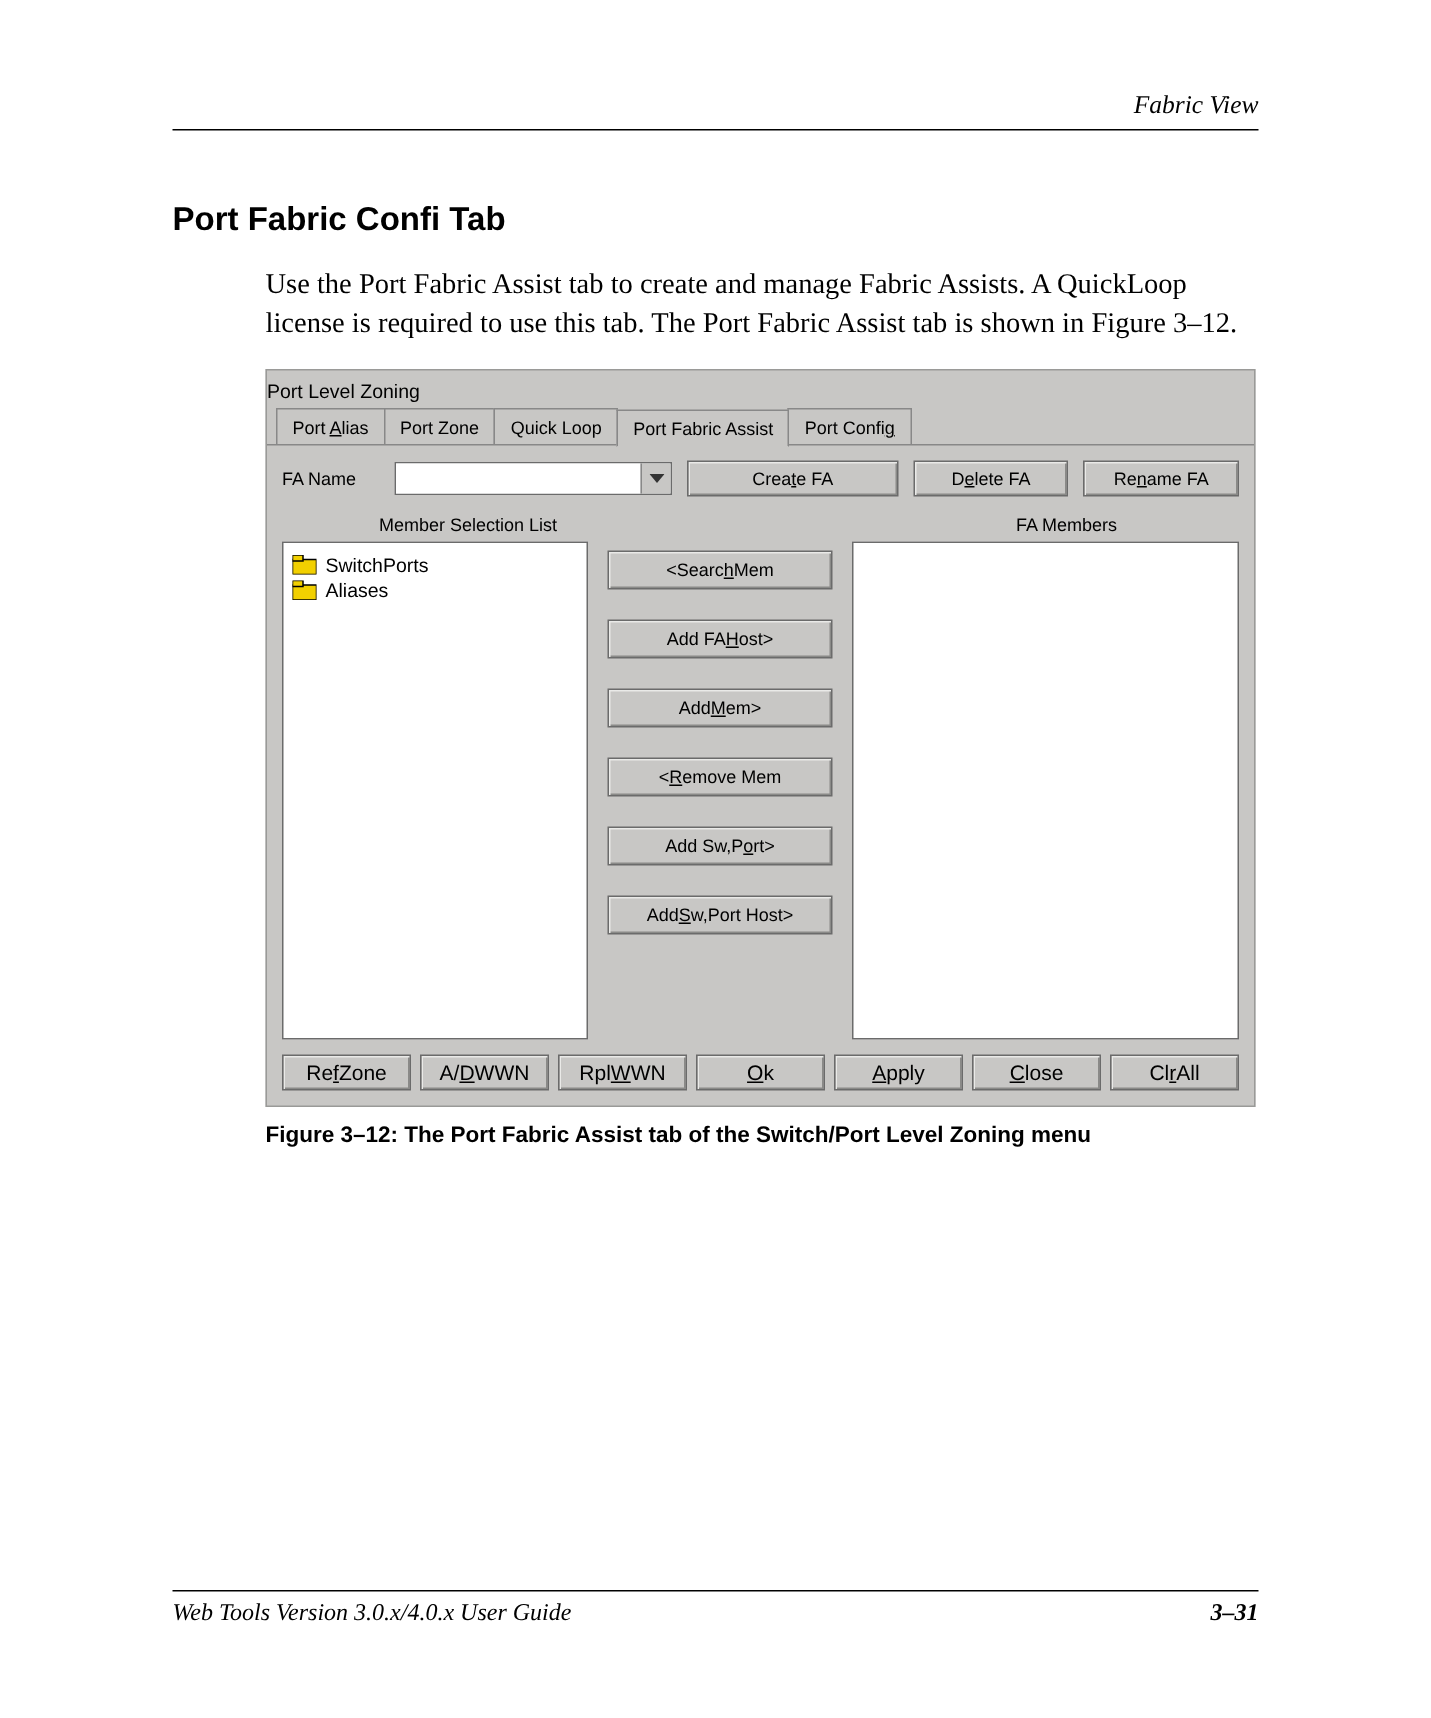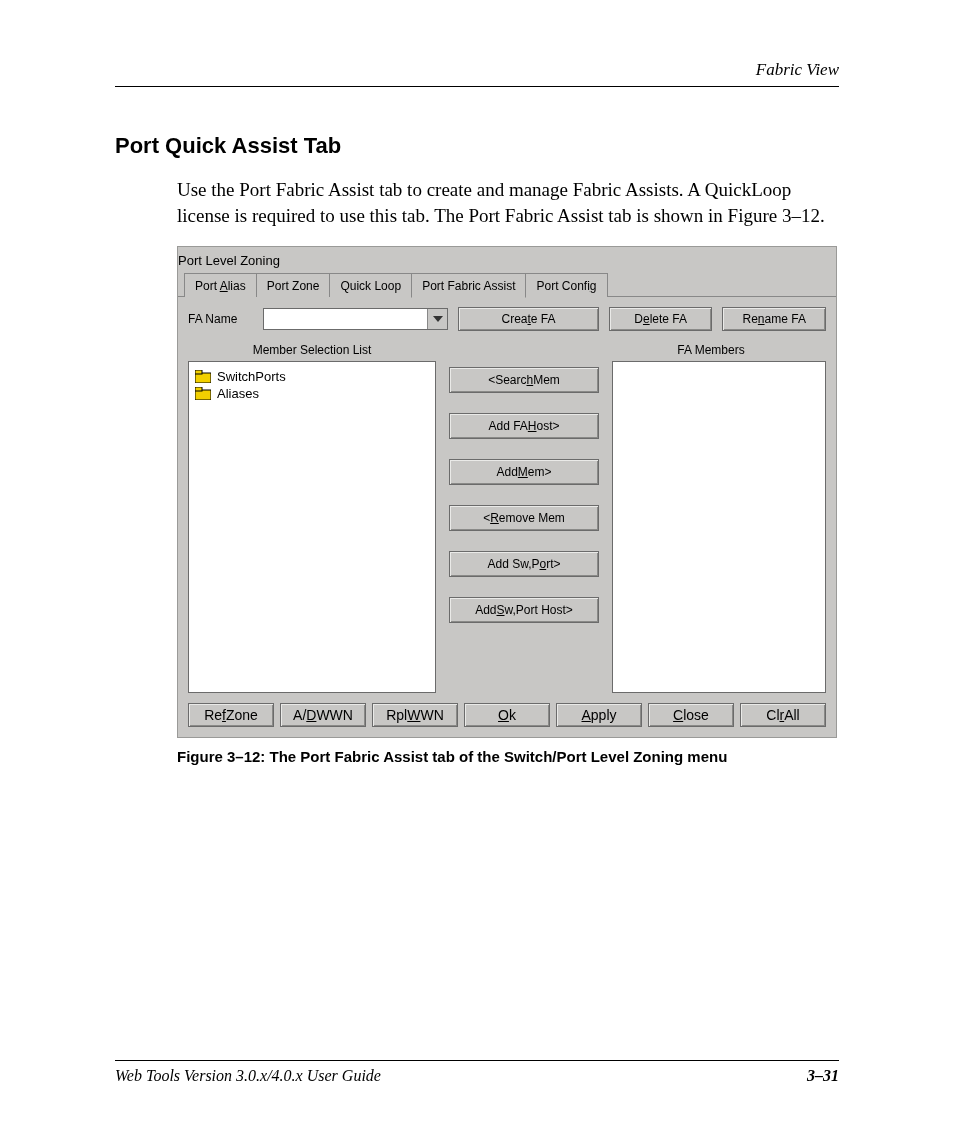--- a/index.html
+++ b/index.html
@@ -48,21 +48,21 @@
       font-size: 12px;
       color: #000;
     }
     .app-title {
       text-align: left;
       padding: 6px 0 4px 0;
       font-size: 13px;
     }
     .tabs {
       display: flex;
-      align-items: center;
+      align-items: flex-start;
       padding: 0 6px;
       background: #c8c7c5;
     }
     .tab {
       padding: 5px 10px 4px 10px;
       font-size: 12px;
       border: 1px solid #888;
       border-bottom: none;
       background: #c8c7c5;
       margin-right: -1px;
@@ -149,21 +149,21 @@
     .three-col {
       display: flex;
       gap: 8px;
     }
     .listbox {
       background: #fff;
       border: 1px solid #6b6b6b;
       height: 332px;
       overflow: auto;
     }
-    .listbox-left { width: 248px; padding: 6px 4px; }
+    .listbox-left { width: 204px; padding: 6px 4px; }
     .listbox-right { flex: 1; }
     .list-item {
       display: flex;
       align-items: center;
       gap: 6px;
       font-size: 13px;
       padding: 1px 2px;
     }
     .folder-icon {
       width: 16px; height: 13px;
@@ -209,21 +209,21 @@
     }
     .foot-page { font-weight: bold; }
   </style>
 </head>
 <body>
 
 <div class="page">
   <div class="running-head">Fabric View</div>
   <hr class="top-rule">
 
-  <h2 class="section-title">Port Quick Assist Tab</h2>
+  <h2 class="section-title">Port Fabric Confi Tab</h2>
   <p class="body-text">Use the Port Fabric Assist tab to create and manage Fabric Assists. A QuickLoop license is required to use this tab. The Port Fabric Assist tab is shown in Figure 3–12.</p>
 
   <div class="figure-wrap">
     <div class="app-window">
       <div class="app-title">Port Level Zoning</div>
 
       <div class="tabs" id="tabstrip">
           <div class="tab">Port <span class="tab-underline">A</span>lias</div>
           <div class="tab">Port Zone</div>
           <div class="tab">Quick Loop</div>

